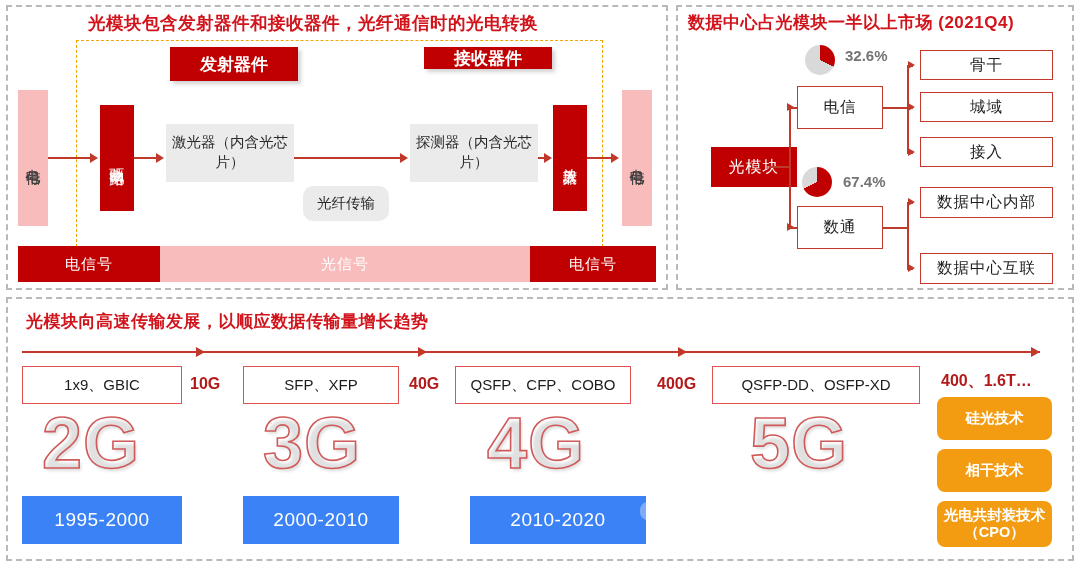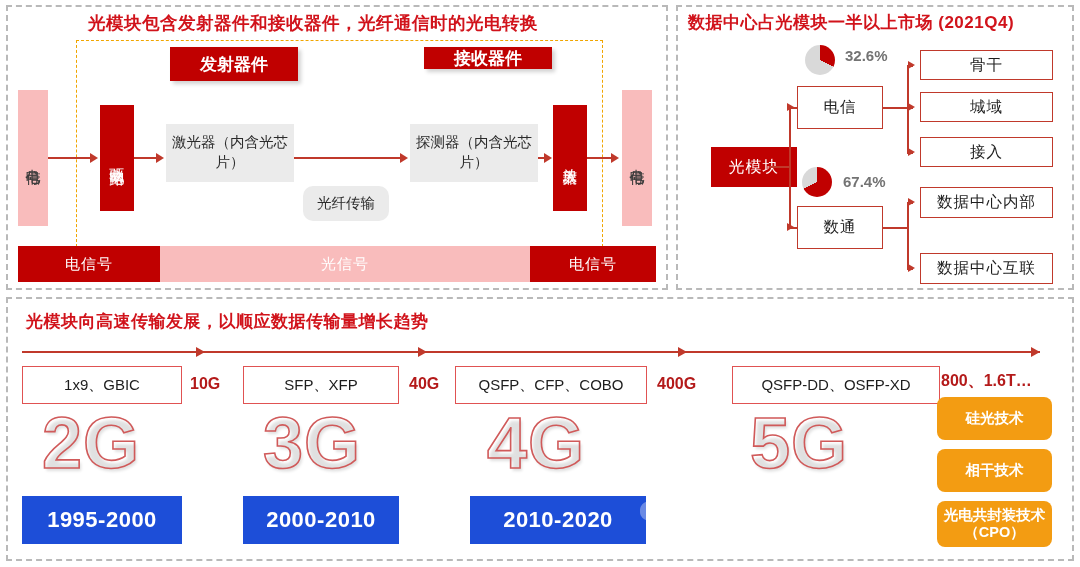--- a/index.html
+++ b/index.html
@@ -168,22 +168,22 @@
     border: 1.5px solid #e05252;
     background: #fff;
     color: #1d1d1d;
     font-size: 15px;
     display: flex; align-items: center; justify-content: center;
     height: 38px;
     white-space: nowrap;
   }
   #gb1 { left: 22px;  top: 366px; width: 160px; }
   #gb2 { left: 243px; top: 366px; width: 156px; }
-  #gb3 { left: 455px; top: 366px; width: 192px; }
-  #gb4 { left: 732px; top: 366px; width: 208px; }
+  #gb3 { left: 455px; top: 366px; width: 176px; }
+  #gb4 { left: 712px; top: 366px; width: 208px; }
 
   .speed { position: absolute; color: #b41a1a; font-weight: bold; font-size: 16px; top: 375px; }
   #sp1 { left: 190px; }
   #sp2 { left: 409px; }
   #sp3 { left: 657px; }
   #sp4 { left: 941px; top: 371px; }
 
   .gtxt {
     position: absolute;
     font-size: 72px;
@@ -194,24 +194,24 @@
     letter-spacing: 1px;
     font-family: "Liberation Sans", sans-serif;
   }
   #g1 { left: 42px;  top: 402px; }
   #g2 { left: 263px; top: 402px; }
   #g3 { left: 487px; top: 402px; }
   #g4 { left: 750px; top: 402px; }
 
   .era {
     position: absolute;
-    background: #1d4ed8;
+    background: #3b82f6;
     color: #fff;
-    font-weight: bold;
-    font-size: 22px;
+    font-weight: normal;
+    font-size: 19px;
     height: 48px;
     display: flex; align-items: center; justify-content: center;
     letter-spacing: .5px;
   }
   #e1 { left: 22px;  top: 496px; width: 160px; }
   #e2 { left: 243px; top: 496px; width: 156px; }
   #e3 { left: 470px; top: 496px; width: 176px; }
   #e4 { left: 712px; top: 496px; width: 190px; }
 
   .tech {
@@ -342,21 +342,21 @@
   <div class="tl-ah" style="left:1031px;"></div>
 
   <div class="gen-box" id="gb1">1x9、GBIC</div>
   <div class="gen-box" id="gb2">SFP、XFP</div>
   <div class="gen-box" id="gb3">QSFP、CFP、COBO</div>
   <div class="gen-box" id="gb4">QSFP-DD、OSFP-XD</div>
 
   <div class="speed" id="sp1">10G</div>
   <div class="speed" id="sp2">40G</div>
   <div class="speed" id="sp3">400G</div>
-  <div class="speed" id="sp4">800、1.6T…</div>
+  <div class="speed" id="sp4">400、1.6T…</div>
 
   <div class="gtxt" id="g1">2G</div>
   <div class="gtxt" id="g2">3G</div>
   <div class="gtxt" id="g3">4G</div>
   <div class="gtxt" id="g4">5G</div>
 
   <div class="era" id="e1">1995-2000</div>
   <div class="era" id="e2">2000-2010</div>
   <div class="era" id="e3">2010-2020</div>
 

